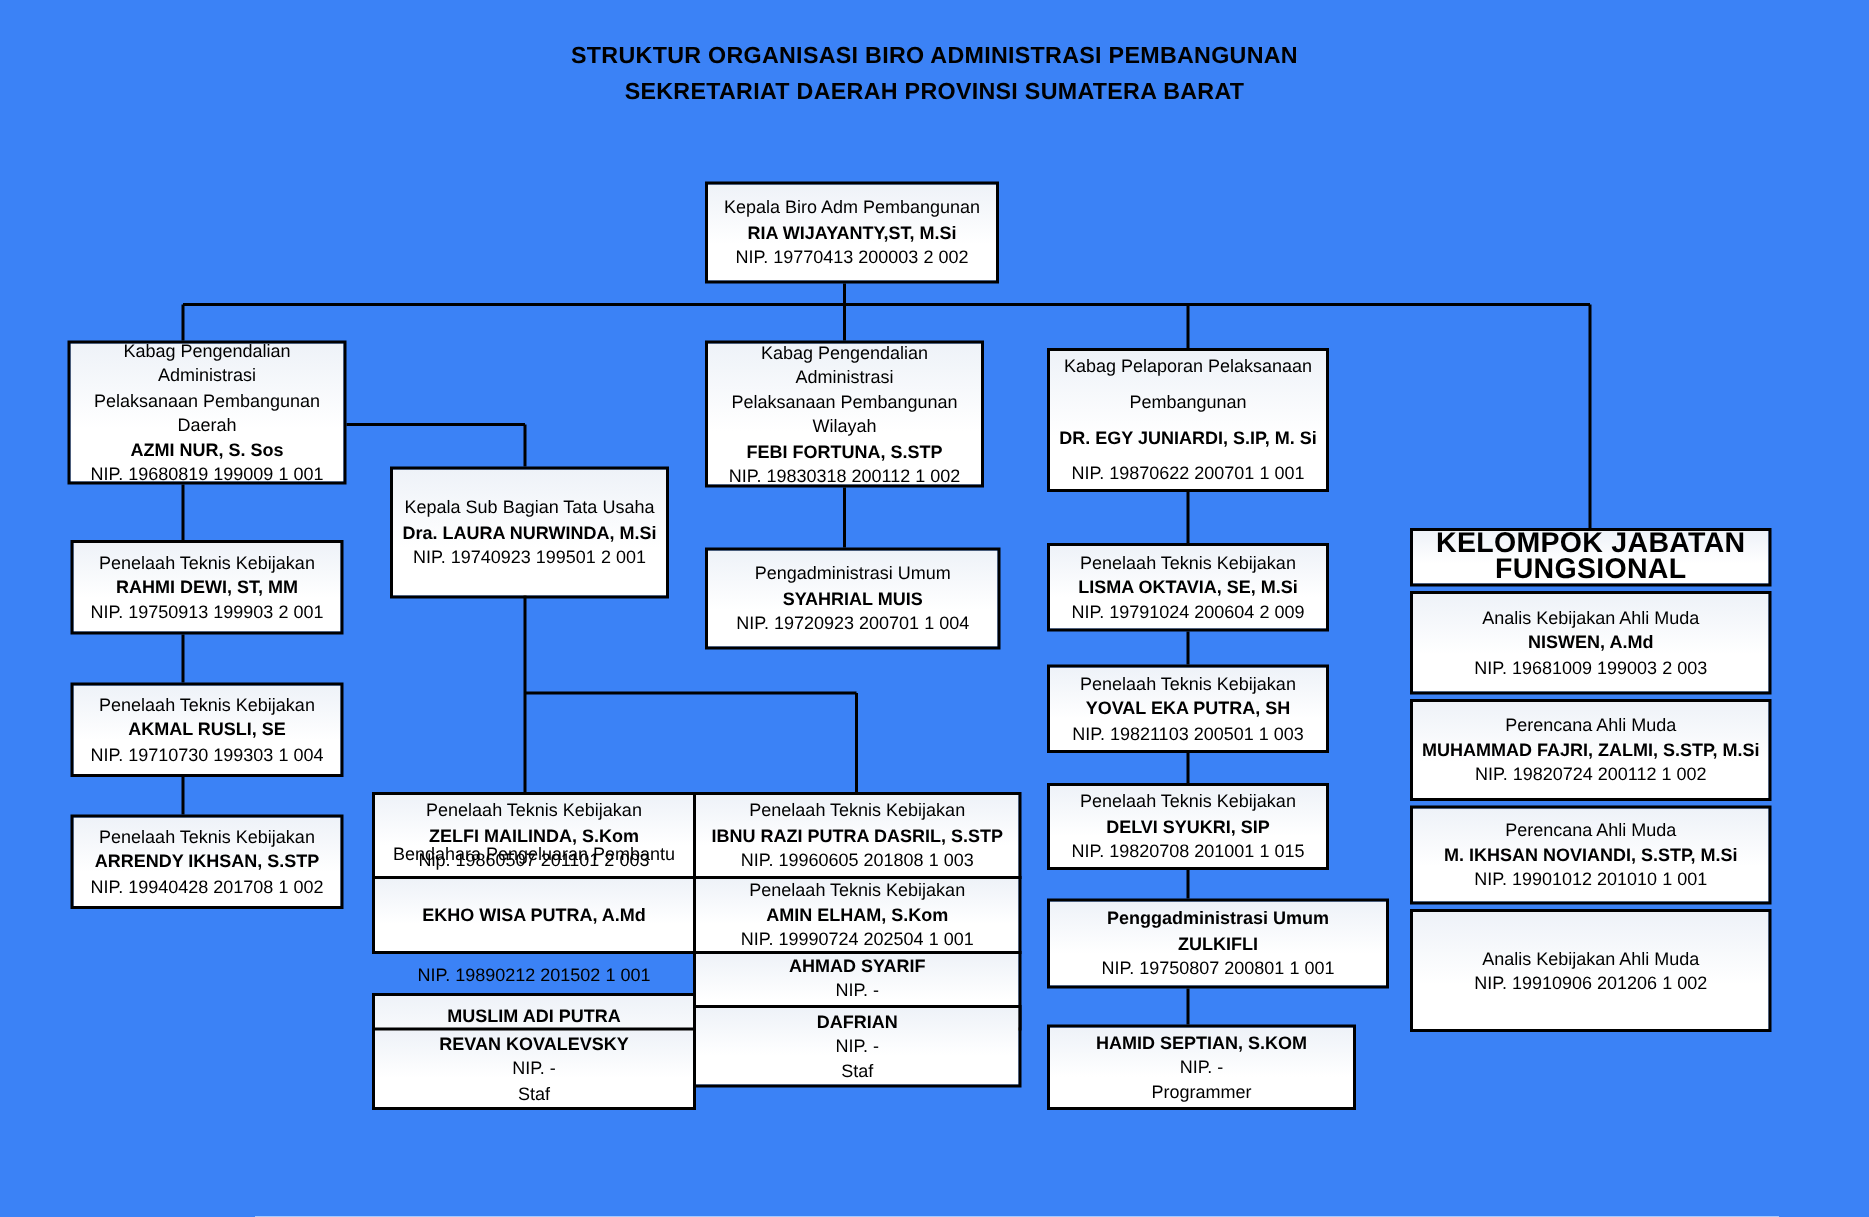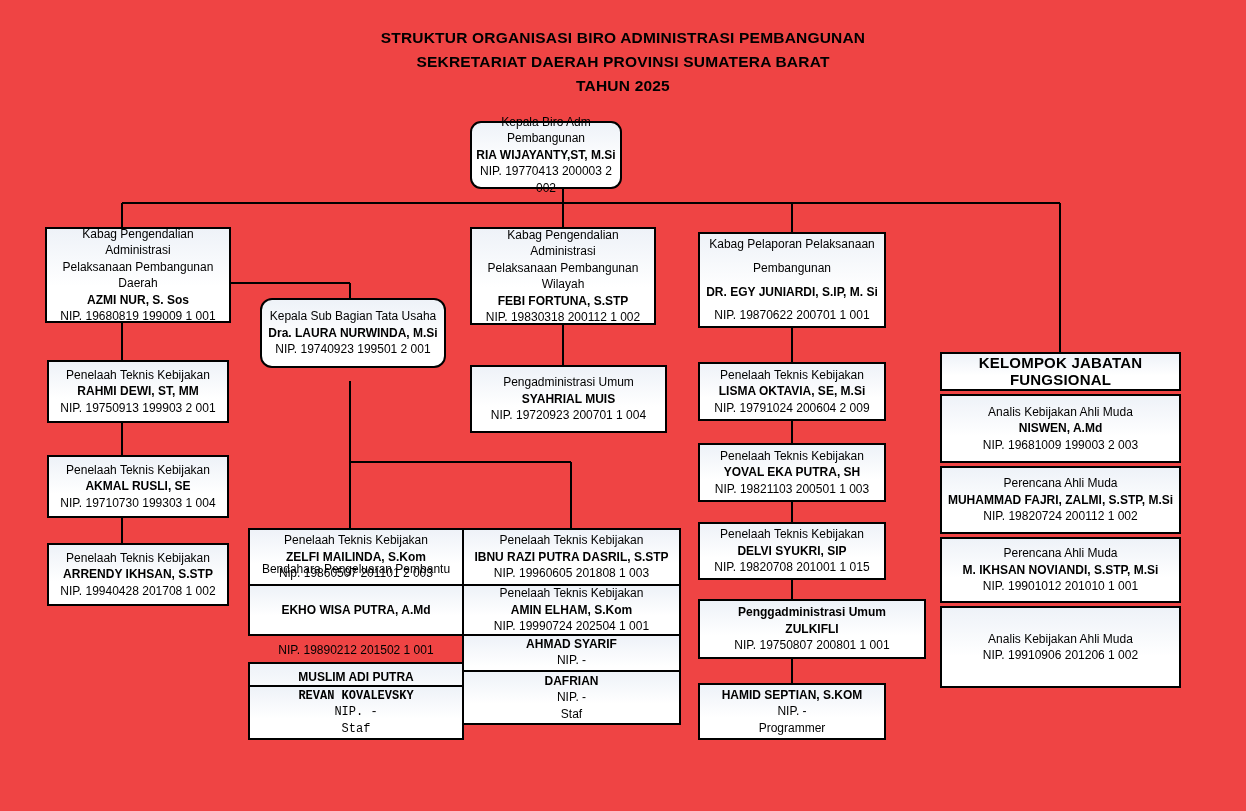--- a/index.html
+++ b/index.html
@@ -1,19 +1,19 @@
 <!DOCTYPE html>
 <html><head>
 <meta charset="utf-8">
 <style>
   html,body{margin:0;padding:0;background:#ffffff;}
   .canvas{
     position:relative;
     width:1246px;height:811px;
-    background:#ef4444;
+    background:#3b82f6;
     font-family:"Liberation Sans", sans-serif;
     color:#000;
     overflow:hidden;
   }
   .title-block{
     position:absolute;
     top:26px;left:0;width:1246px;
     text-align:center;
     font-weight:bold;
     font-size:15.5px;
@@ -29,31 +29,30 @@
     display:flex;
     flex-direction:column;
     justify-content:center;
     align-items:center;
     text-align:center;
     font-size:12px;
     line-height:16.5px;
     padding:2px 4px;
   }
   .node .b{font-weight:bold;}
-  .node.header{font-size:15px;letter-spacing:.2px;}
+  .node.header{font-size:19px;letter-spacing:.2px;}
 </style>
 </head>
 <body>
 
 <div class="canvas">
 
   <div class="title-block">
     <div>STRUKTUR ORGANISASI BIRO ADMINISTRASI PEMBANGUNAN</div>
     <div>SEKRETARIAT DAERAH PROVINSI SUMATERA BARAT</div>
-    <div>TAHUN 2025</div>
   </div>
 
   <svg class="connectors" width="1246" height="811">
       <line x1="563" y1="189" x2="563" y2="203" stroke="#000000" stroke-width="2"></line>
       <line x1="122" y1="203" x2="1060" y2="203" stroke="#000000" stroke-width="2"></line>
       <line x1="122" y1="203" x2="122" y2="227" stroke="#000000" stroke-width="2"></line>
       <line x1="563" y1="203" x2="563" y2="227" stroke="#000000" stroke-width="2"></line>
       <line x1="792" y1="203" x2="792" y2="232" stroke="#000000" stroke-width="2"></line>
       <line x1="1060" y1="203" x2="1060" y2="352" stroke="#000000" stroke-width="2"></line>
       <line x1="122" y1="323" x2="122" y2="360" stroke="#000000" stroke-width="2"></line>
@@ -66,21 +65,21 @@
       <line x1="571" y1="462" x2="571" y2="528" stroke="#000000" stroke-width="2"></line>
       <line x1="563" y1="325" x2="563" y2="365" stroke="#000000" stroke-width="2"></line>
       <line x1="792" y1="328" x2="792" y2="362" stroke="#000000" stroke-width="2"></line>
       <line x1="792" y1="421" x2="792" y2="443" stroke="#000000" stroke-width="2"></line>
       <line x1="792" y1="502" x2="792" y2="522" stroke="#000000" stroke-width="2"></line>
       <line x1="792" y1="580" x2="792" y2="599" stroke="#000000" stroke-width="2"></line>
       <line x1="792" y1="659" x2="792" y2="683" stroke="#000000" stroke-width="2"></line>
     </svg>
 
   <div>
-      <div class="node" style="left: 470px; top: 121px; width: 152px; height: 68px; border-radius: 11px;">
+      <div class="node" style="left: 470px; top: 121px; width: 196px; height: 68px;">
         <div class="line">Kepala Biro Adm Pembangunan</div>
         <div class="line b">RIA WIJAYANTY,ST,  M.Si</div>
         <div class="line">NIP. 19770413 200003 2 002</div>
       </div>
       <div class="node" style="left: 45px; top: 227px; width: 186px; height: 96px;">
         <div class="line">Kabag Pengendalian Administrasi</div>
         <div class="line">Pelaksanaan Pembangunan</div>
         <div class="line">Daerah</div>
         <div class="line b">AZMI NUR, S. Sos</div>
         <div class="line">NIP. 19680819 199009 1 001</div>
@@ -93,21 +92,21 @@
       <div class="node" style="left: 47px; top: 455px; width: 182px; height: 63px;">
         <div class="line">Penelaah Teknis Kebijakan</div>
         <div class="line b">AKMAL RUSLI, SE</div>
         <div class="line">NIP. 19710730 199303 1 004</div>
       </div>
       <div class="node" style="left: 47px; top: 543px; width: 182px; height: 63px;">
         <div class="line">Penelaah Teknis Kebijakan</div>
         <div class="line b">ARRENDY IKHSAN, S.STP</div>
         <div class="line">NIP. 19940428 201708 1 002</div>
       </div>
-      <div class="node" style="left: 260px; top: 298px; width: 186px; height: 70px; border-radius: 12px;">
+      <div class="node" style="left: 260px; top: 311px; width: 186px; height: 88px;">
         <div class="line">Kepala Sub Bagian Tata Usaha</div>
         <div class="line b">Dra. LAURA NURWINDA, M.Si</div>
         <div class="line">NIP. 19740923 199501 2 001</div>
       </div>
       <div class="node" style="left: 470px; top: 227px; width: 186px; height: 98px;">
         <div class="line">Kabag Pengendalian Administrasi</div>
         <div class="line">Pelaksanaan Pembangunan</div>
         <div class="line">Wilayah</div>
         <div class="line b">FEBI FORTUNA, S.STP</div>
         <div class="line">NIP. 19830318 200112 1 002</div>
@@ -136,21 +135,21 @@
       <div class="node" style="left: 698px; top: 522px; width: 188px; height: 58px;">
         <div class="line">Penelaah Teknis Kebijakan</div>
         <div class="line b">DELVI SYUKRI, SIP</div>
         <div class="line">NIP. 19820708 201001 1 015</div>
       </div>
       <div class="node" style="left: 698px; top: 599px; width: 228px; height: 60px;">
         <div class="line b">Penggadministrasi Umum</div>
         <div class="line b">ZULKIFLI</div>
         <div class="line">NIP. 19750807 200801 1 001</div>
       </div>
-      <div class="node" style="left: 698px; top: 683px; width: 188px; height: 57px;">
+      <div class="node" style="left: 698px; top: 683px; width: 206px; height: 57px;">
         <div class="line b">HAMID SEPTIAN, S.KOM</div>
         <div class="line">NIP. -</div>
         <div class="line">Programmer</div>
       </div>
       <div class="node header" style="left: 940px; top: 352px; width: 241px; height: 39px;">
         <div class="line b">KELOMPOK JABATAN FUNGSIONAL</div>
       </div>
       <div class="node" style="left: 940px; top: 394px; width: 241px; height: 69px;">
         <div class="line">Analis Kebijakan Ahli Muda</div>
         <div class="line b">NISWEN, A.Md</div>
@@ -178,21 +177,21 @@
       <div class="node" style="left: 248px; top: 584px; width: 216px; height: 52px; gap: 24px;">
         <div class="line">Bendahara Pengeluaran Pembantu</div>
         <div class="line b">EKHO WISA PUTRA, A.Md</div>
         <div class="line">NIP. 19890212 201502 1 001</div>
       </div>
       <div class="node" style="left: 248px; top: 634px; width: 216px; height: 64px; margin-top: 28px;">
         <div class="line b">MUSLIM ADI PUTRA</div>
         <div class="line">NIP. -</div>
         <div class="line">Staf</div>
       </div>
-      <div class="node" style="left: 248px; top: 685px; width: 216px; height: 55px; font-family: Liberation Mono, monospace;">
+      <div class="node" style="left: 248px; top: 685px; width: 216px; height: 55px;">
         <div class="line b">REVAN KOVALEVSKY</div>
         <div class="line">NIP. -</div>
         <div class="line">Staf</div>
       </div>
       <div class="node" style="left: 462px; top: 528px; width: 219px; height: 58px;">
         <div class="line">Penelaah Teknis Kebijakan</div>
         <div class="line b">IBNU RAZI PUTRA DASRIL, S.STP</div>
         <div class="line">NIP. 19960605 201808 1 003</div>
       </div>
       <div class="node" style="left: 462px; top: 584px; width: 219px; height: 52px;">

